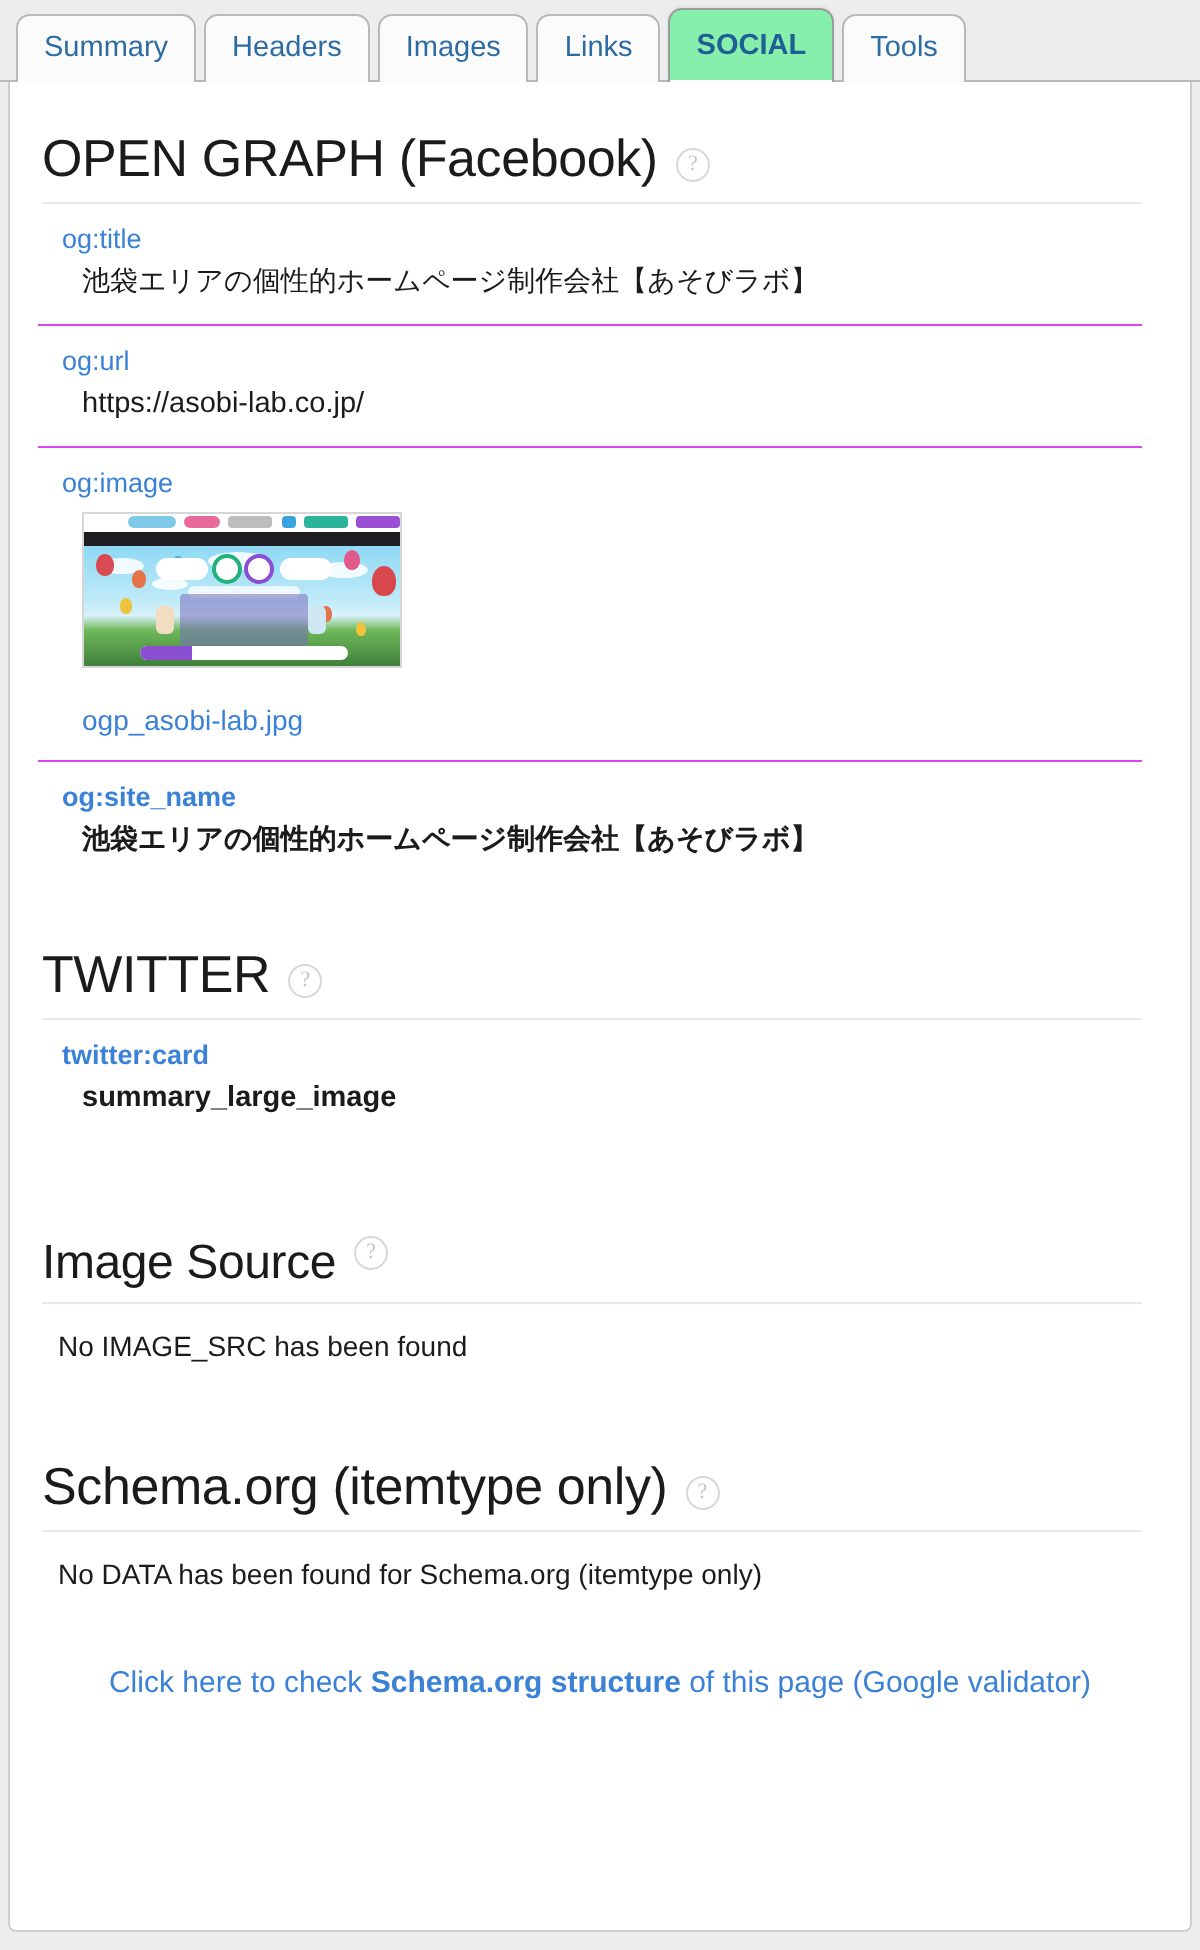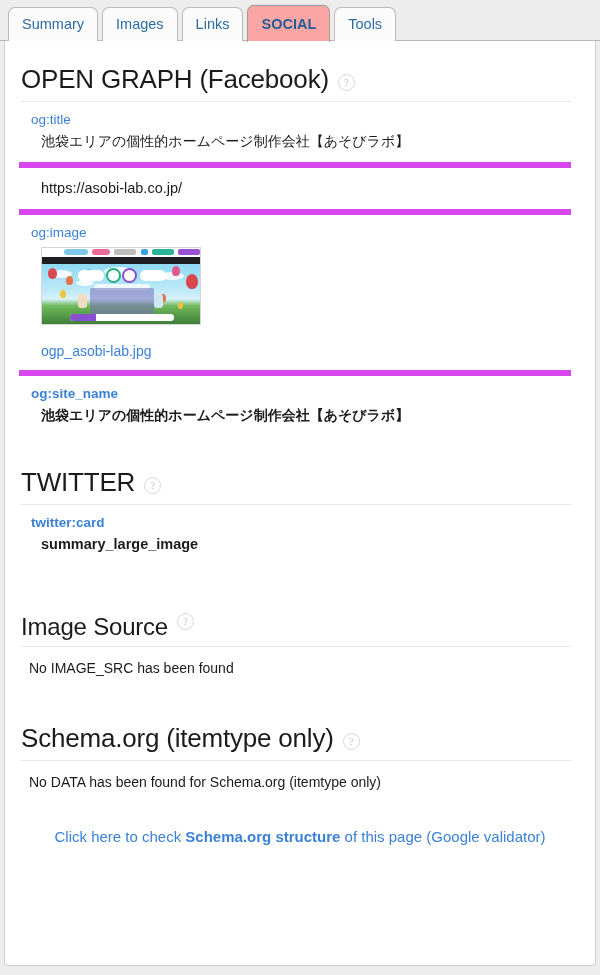--- a/index.html
+++ b/index.html
@@ -11,21 +11,21 @@
     -webkit-font-smoothing: antialiased;
   }
 
   
   .tabbar {
     position: relative;
     height: 41px;
     padding: 6px 0 0 8px;
     background: #ededed;
     display: flex;
-    align-items: center;
+    align-items: flex-end;
     gap: 4px;
   }
   .tabbar::after {
     content: "";
     position: absolute;
     left: 0; right: 0; bottom: 0;
     height: 1px;
     background: #b9b9b9;
   }
   .tab {
@@ -39,21 +39,21 @@
     border: 1px solid #b9b9b9;
     border-bottom: none;
     border-radius: 7px 7px 0 0;
     color: #2d6ca2;
     font-size: 14.5px;
     line-height: 1;
     white-space: nowrap;
     cursor: pointer;
   }
   .tab.active {
-    background: #fca5a5;
+    background: #86efac;
     font-weight: bold;
     color: #1f5f96;
     height: 37px;
     border-color: #9c9c9c;
     box-shadow: 0 -1px 2px rgba(0,0,0,.06);
   }
   .tab.active::after {
     content: "";
     position: absolute;
     left: 0; right: 0; bottom: -1px;
@@ -108,21 +108,21 @@
     font-family: "Liberation Serif", serif;
     cursor: pointer;
     user-select: none;
     margin-top: 5px;
   }
 
   
   .rows { padding: 0 0 0 0; }
   .row {
     padding: 9px 0 10px 12px;
-    border-bottom: 6px solid #d946ef;
+    border-bottom: 1px solid #d946ef;
     margin-right: 10px;
   }
   .row:last-child { border-bottom: none; font-weight: bold; }
   .row-key {
     color: #3b82d6;
     font-size: 13.5px;
     line-height: 18px;
     margin-bottom: 1px;
   }
   .row-val {
@@ -233,20 +233,23 @@
   .spacer-lg { height: 18px; }
 </style>
 </head>
 <body>
 
 <div class="tabbar">
   <div class="tab">
       <span>Summary</span>
     </div>
   <div class="tab">
+      <span>Headers</span>
+    </div>
+  <div class="tab">
       <span>Images</span>
     </div>
   <div class="tab">
       <span>Links</span>
     </div>
   <div class="tab active">
       <span>SOCIAL</span>
     </div>
   <div class="tab">
       <span>Tools</span>
@@ -265,20 +268,21 @@
     <div class="rows">
 
       <div class="row">
         <div class="row-key">og:title</div>
         <div class="row-val jp">池袋エリアの個性的ホームページ制作会社【あそびラボ】</div>
       </div>
 
 
 
       <div class="row">
+        <div class="row-key">og:url</div>
         <div class="row-val">https://asobi-lab.co.jp/</div>
       </div>
 
       <div class="row">
         <div class="row-key">og:image</div>
         <div class="imgblock">
 
           <div class="thumb">
             <div class="thumb-topbar">
               <div class="topbtn" style="left:22px;width:24px;background:#7fc8e8;border-radius:3px;"></div>

